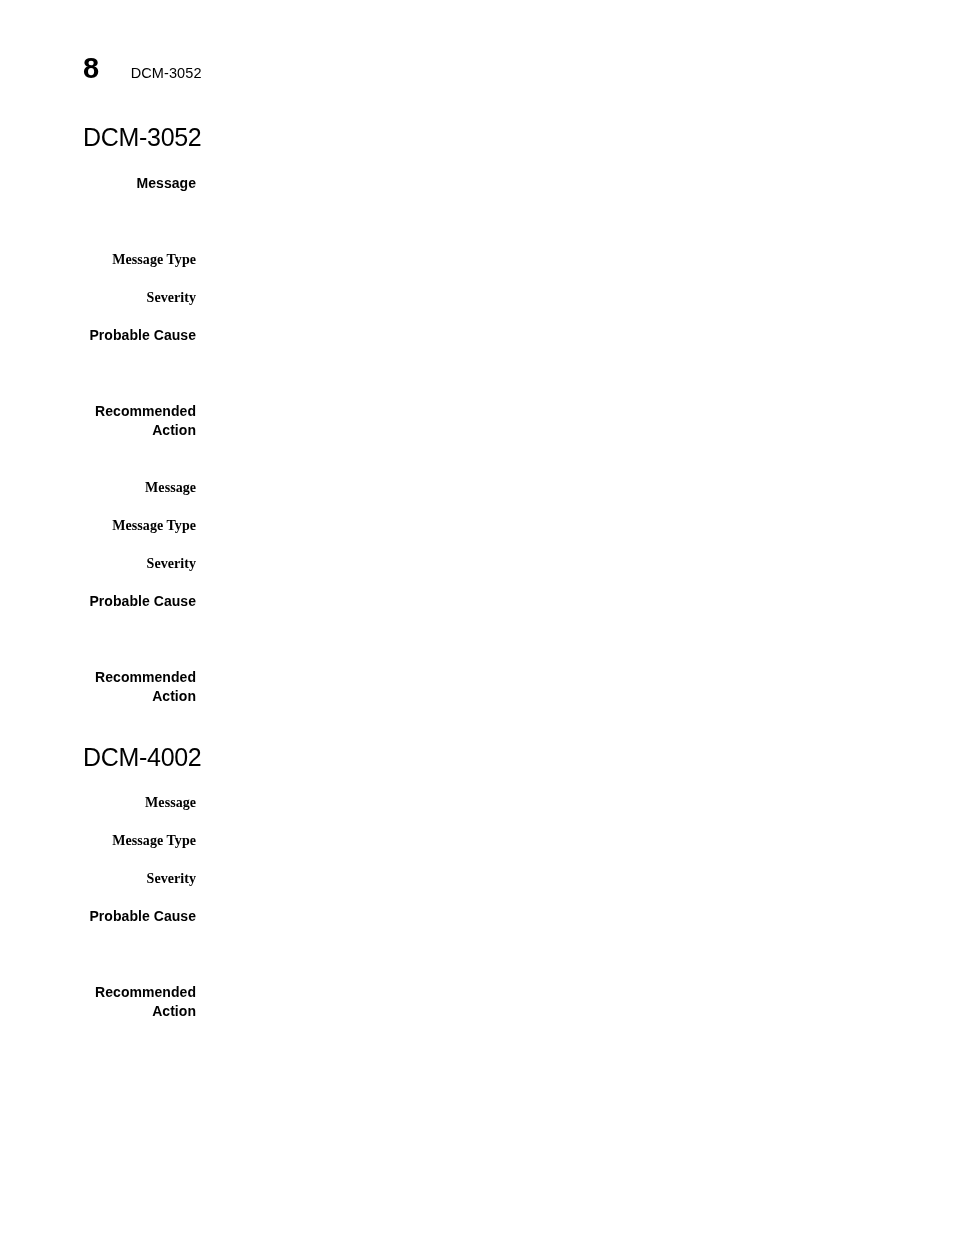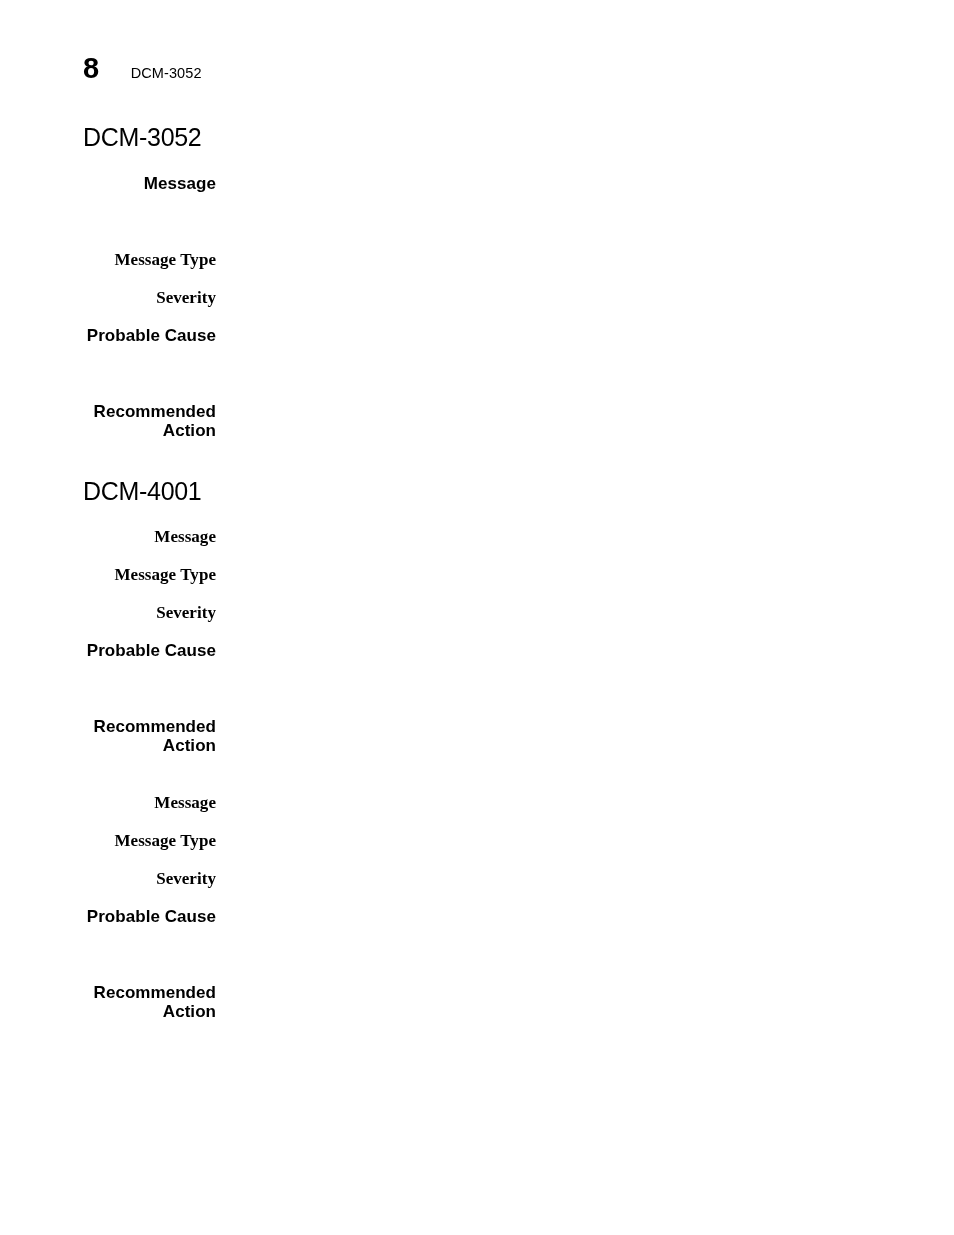--- a/index.html
+++ b/index.html
@@ -77,26 +77,25 @@
   }
   .field-row {
     display: flex;
     align-items: flex-start;
     width: 954px;
   }
   .field-label {
     width: 196px;
     flex: 0 0 196px;
     text-align: right;
-    font-size: 17px;
+    font-size: 14px;
     font-weight: bold;
     line-height: 19px;
     letter-spacing: 0.05px;
     white-space: pre-line;
-    padding-left: 20px;
   }
   .field-value {
     flex: 1 1 auto;
     padding-left: 22px;
     font-size: 14.5px;
     font-weight: normal;
     line-height: 19px;
     min-height: 19px;
     white-space: pre-line;
     color: #000000;
@@ -139,21 +138,20 @@
             <div class="field-value" style="min-height: 38px;"></div>
           </div>
           <div class="field-row gap-2">
             <div class="field-label">Recommended
 Action</div>
             <div class="field-value" style="min-height: 38px;"></div>
           </div>
         </div>
       </div>
       <div class="section">
-        <h2 class="section-heading">DCM-4001</h2>
         <div class="field-list">
           <div class="field-row gap-1">
             <div class="field-label">Message</div>
             <div class="field-value" style="min-height: 19px;"></div>
           </div>
           <div class="field-row gap-1">
             <div class="field-label">Message Type</div>
             <div class="field-value" style="min-height: 19px;"></div>
           </div>
           <div class="field-row gap-1">
@@ -165,20 +163,21 @@
             <div class="field-value" style="min-height: 38px;"></div>
           </div>
           <div class="field-row gap-2">
             <div class="field-label">Recommended
 Action</div>
             <div class="field-value" style="min-height: 38px;"></div>
           </div>
         </div>
       </div>
       <div class="section">
+        <h2 class="section-heading">DCM-4002</h2>
         <div class="field-list">
           <div class="field-row gap-1">
             <div class="field-label">Message</div>
             <div class="field-value" style="min-height: 19px;"></div>
           </div>
           <div class="field-row gap-1">
             <div class="field-label">Message Type</div>
             <div class="field-value" style="min-height: 19px;"></div>
           </div>
           <div class="field-row gap-1">

